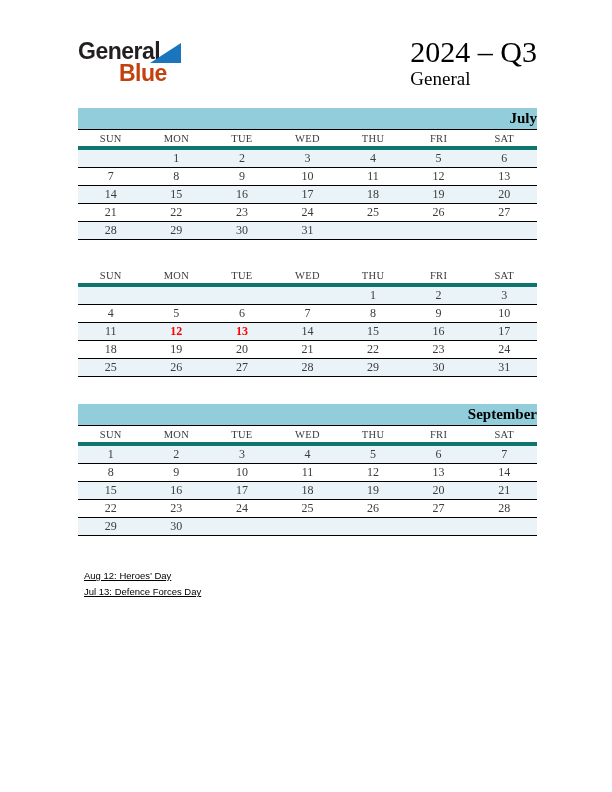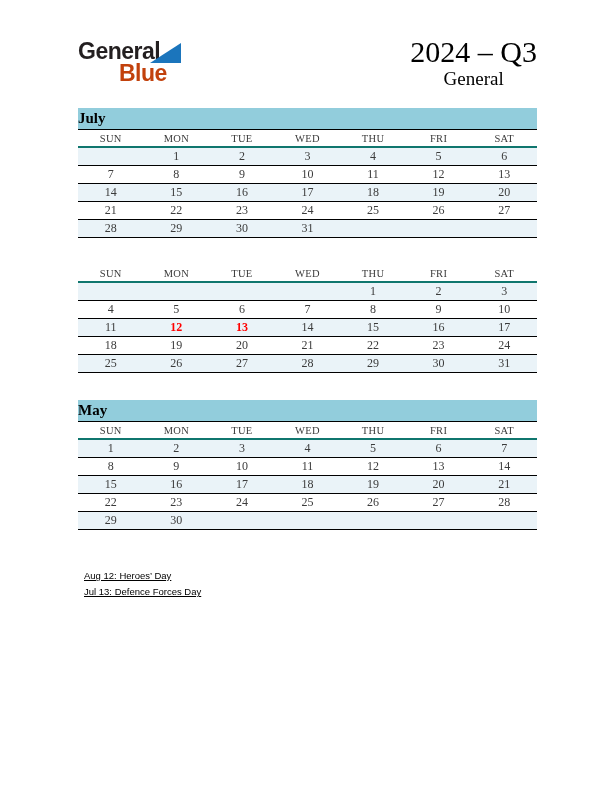--- a/index.html
+++ b/index.html
@@ -11,31 +11,31 @@
   .logo{position:absolute;left:78px;top:36px;width:130px;height:52px;}
   .logo-general{position:absolute;left:0;top:2px;
       font-family:"Liberation Sans",sans-serif;font-size:23px;font-weight:600;
       letter-spacing:-0.5px;color:#231f20;}
   .logo-triangle{position:absolute;left:72px;top:7px;width:0;height:0;
       border-left:31px solid transparent;border-bottom:20px solid #1b75bc;}
   .logo-blue{position:absolute;left:41px;top:24px;
       font-family:"Liberation Sans",sans-serif;font-size:23px;font-weight:600;
       letter-spacing:-0.5px;color:#c2410c;}
 
-  .title-block{position:absolute;right:75px;top:36px;text-align:center;}
+  .title-block{position:absolute;right:75px;top:36px;text-align:left;}
   .quarter-title{font-size:30px;color:#000;line-height:32px;}
   .country{font-size:19px;color:#000;line-height:22px;}
 
   
   .calendars{position:absolute;left:78px;top:108px;width:459px;}
   table{width:100%;border-collapse:collapse;table-layout:fixed;margin:0 0 27px 0;}
   td{padding:0;}
   .month-name{height:21px;background:#92cddc;border-bottom:1px solid #000;
-      text-align:left;vertical-align:middle;font-size:15px;font-weight:bold;color:#000;}
-  .dayhead{height:16px;background:#fff;border-bottom:2px solid #0f766e;
+      text-align:right;vertical-align:middle;font-size:15px;font-weight:bold;color:#000;}
+  .dayhead{height:16px;background:#fff;border-bottom:4px solid #0f766e;
       text-align:center;vertical-align:middle;font-size:10.5px;color:#3b3b3b;
       letter-spacing:0.3px;}
   .day-cell{height:17px;border-bottom:1px solid #000;background:#fff;
       text-align:center;vertical-align:middle;font-size:12px;color:#3b3b3b;}
   tr.alt .day-cell{background:#eaf3f8;}
   .day-cell.holiday{color:#ff0000;font-weight:bold;}
 
   
   .footnotes{position:absolute;left:84px;top:568px;}
   .footnote{font-family:"Liberation Sans",sans-serif;font-size:9.5px;
@@ -173,21 +173,21 @@
             <td class="day-cell">28</td>
             <td class="day-cell">29</td>
             <td class="day-cell">30</td>
             <td class="day-cell">31</td>
           </tr>
         </tbody>
       </table>
       <table>
         <tbody>
           <tr>
-            <td colspan="7" class="month-name">May</td>
+            <td colspan="7" class="month-name">September</td>
           </tr>
           <tr>
             <td class="dayhead">SUN</td>
             <td class="dayhead">MON</td>
             <td class="dayhead">TUE</td>
             <td class="dayhead">WED</td>
             <td class="dayhead">THU</td>
             <td class="dayhead">FRI</td>
             <td class="dayhead">SAT</td>
           </tr>

